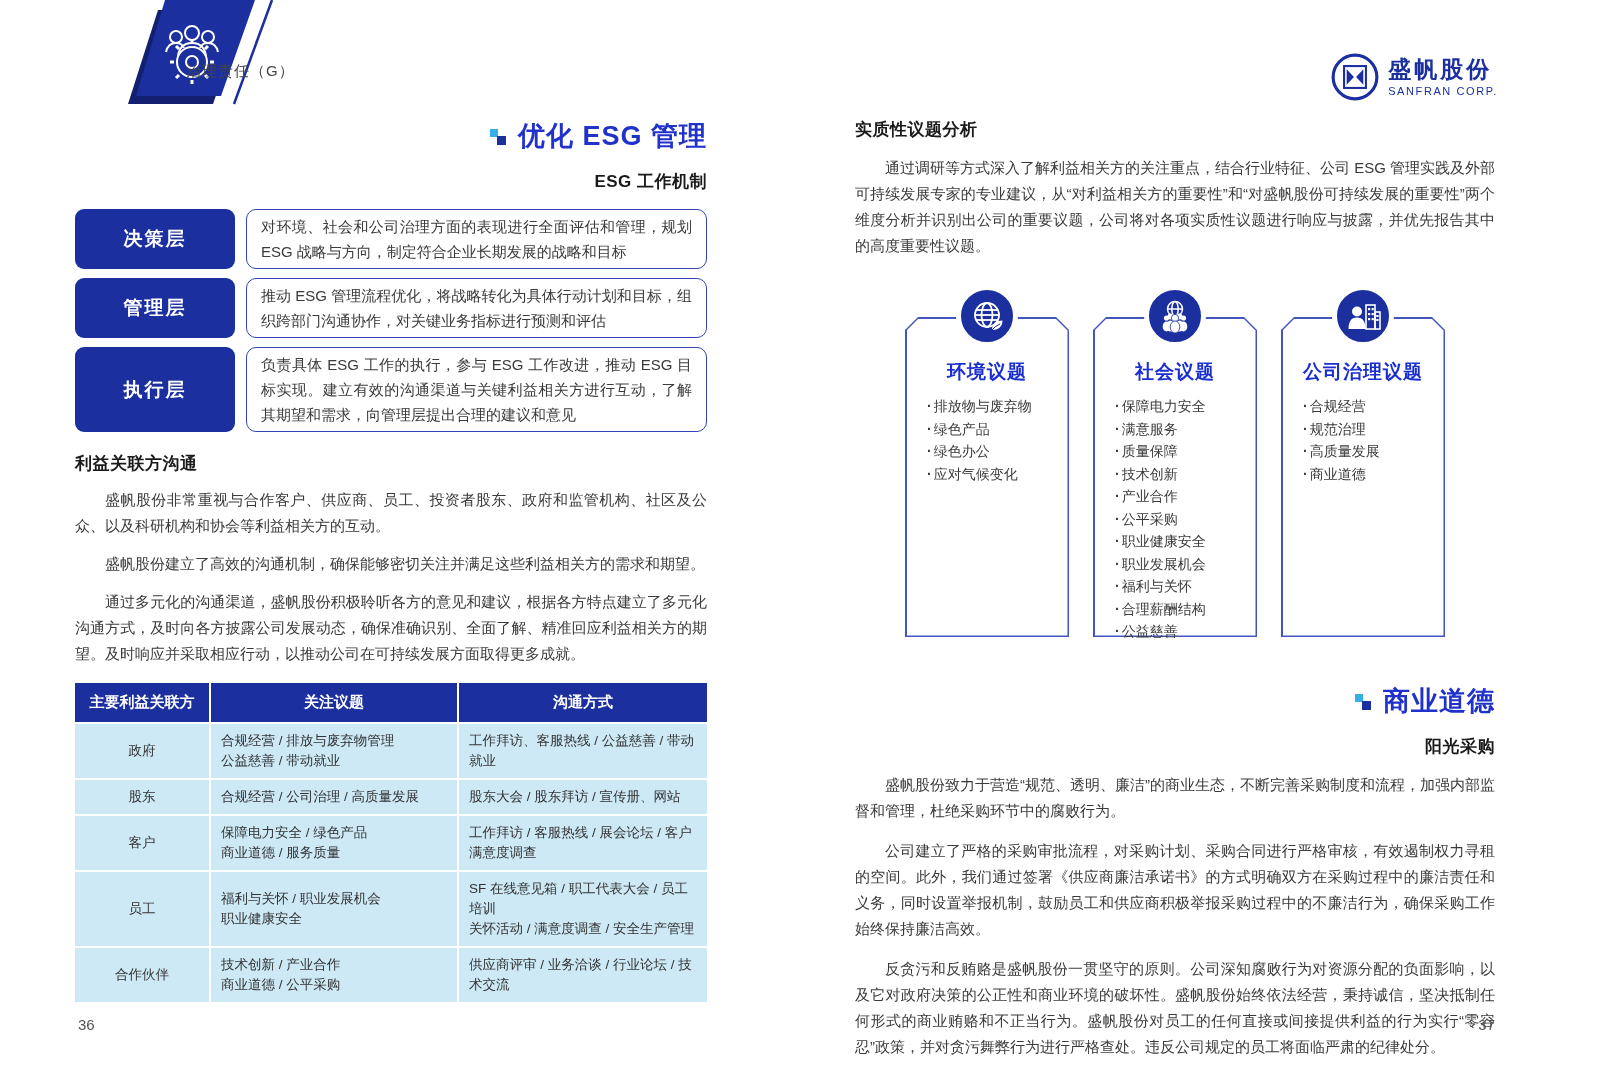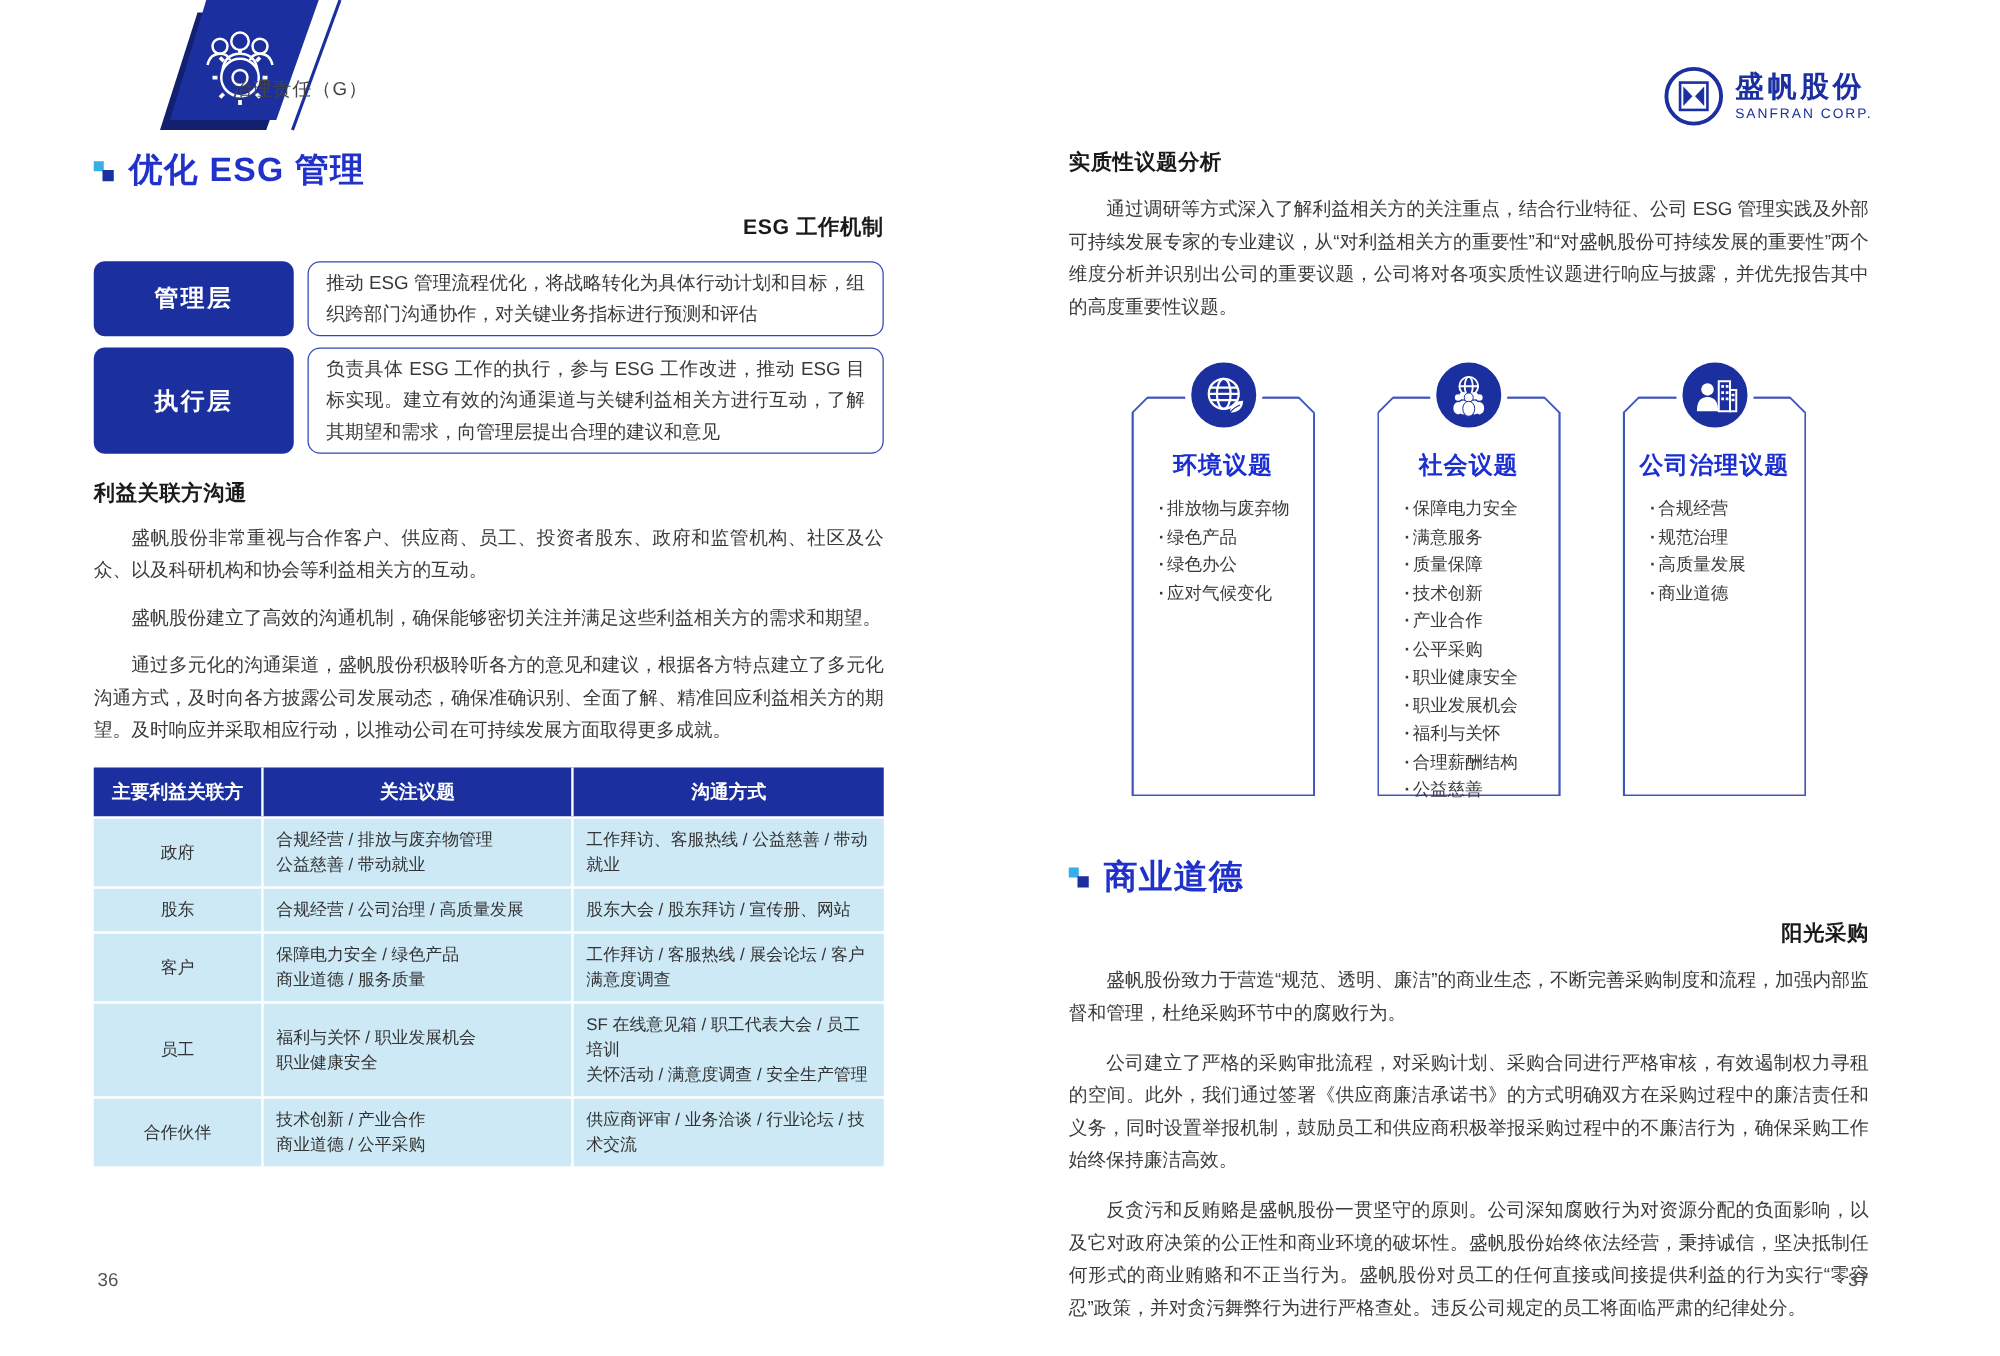--- a/index.html
+++ b/index.html
@@ -16,21 +16,21 @@
 
   .logo { position:absolute; right:102px; top:52px; display:flex; align-items:center; gap:8px; }
   .logo-text { display:flex; flex-direction:column; line-height:1.1; }
   .logo-name { font-size:23px; font-weight:bold; color:#1b2fa0; letter-spacing:3px; }
   .logo-sub { font-size:11px; font-weight:normal; color:#1b2fa0; letter-spacing:1.6px; margin-top:3px; }
 
   
   .col-left  { position:absolute; left:75px;  top:118px; width:632px; }
   .col-right { position:absolute; left:855px; top:118px; width:640px; }
 
-  .section-title { display:flex; align-items:center; gap:11px; }
+  .section-title { display:flex; align-items:center; gap:11px;justify-content:flex-end; }
   .marker { position:relative; width:17px; height:17px; flex:none; }
   .marker .sq1 { position:absolute; left:0; top:1px; width:8px; height:8px; background:#35b0e6; }
   .marker .sq2 { position:absolute; left:7px; top:8px; width:9px; height:9px; background:#1b2f9e; }
   .section-title h1 { font-size:27px; font-weight:bold; color:#2132cb; letter-spacing:1px; }
 
   h2.sub { font-size:17px; font-weight:bold; color:#1a1a1a; letter-spacing:0.5px; }
   p.body { font-size:15px; line-height:26px; text-align:justify; text-indent:2em; color:#3a3a3a; }
 
   
   .levels { margin-top:16px; }
@@ -47,21 +47,21 @@
   table.stk th { background:#1b2f9e; color:#fff; font-size:15px; font-weight:bold;
                  padding:10px 4px; text-align:center; }
   table.stk td { background:#cde9f6; font-size:13.5px; line-height:20px; padding:7px 10px;
                  white-space:pre-line; vertical-align:middle; color:#333; }
   table.stk th:not(:last-child), table.stk td:not(:last-child) { border-right:2px solid #fff; }
   table.stk td.c1 { width:136px; text-align:center; white-space:pre-line; }
   table.stk td.c2 { width:248px; }
 
   
   .cards { display:flex; justify-content:space-between; padding:0 50px; margin-top:58px; }
-  .card { position:relative; width:147px; height:320px; }
+  .card { position:relative; width:164px; height:320px; }
   .card-frame { position:absolute; inset:0; background:#4155be;
                 clip-path:polygon(0 13px,13px 0,calc(100% - 13px) 0,100% 13px,100% 100%,0 100%); }
   .card-frame-inner { position:absolute; inset:1.5px; background:#fff;
                 clip-path:polygon(0 12px,12px 0,calc(100% - 12px) 0,100% 12px,100% 100%,0 100%); }
   .card-circle { position:absolute; top:-32px; left:50%; transform:translateX(-50%);
                  width:62px; height:62px; border-radius:50%; background:#1b2f9e;
                  border:5px solid #fff; display:flex; align-items:center; justify-content:center; z-index:2; }
   .card-content { position:relative; z-index:1; padding-top:42px; }
   .card-title { text-align:center; font-size:19px; font-weight:bold; color:#1b2fd0; letter-spacing:1px; }
   .card-list { margin-top:10px; padding-left:22px; list-style:none; }
@@ -127,20 +127,26 @@
           <span class="sq2"></span>
         </span>
       <h1>优化 ESG 管理</h1>
     </div>
 
     <h2 class="sub mt24">ESG 工作机制</h2>
 
 
     <div class="levels">
 
+        <div class="level-row">
+          <div class="level-label">决策层</div>
+          <div class="level-desc">
+            <span>对环境、社会和公司治理方面的表现进行全面评估和管理，规划 ESG 战略与方向，制定符合企业长期发展的战略和目标</span>
+          </div>
+        </div>
 
         <div class="level-row">
           <div class="level-label">管理层</div>
           <div class="level-desc">
             <span>推动 ESG 管理流程优化，将战略转化为具体行动计划和目标，组织跨部门沟通协作，对关键业务指标进行预测和评估</span>
           </div>
         </div>
 
         <div class="level-row">
           <div class="level-label">执行层</div>

